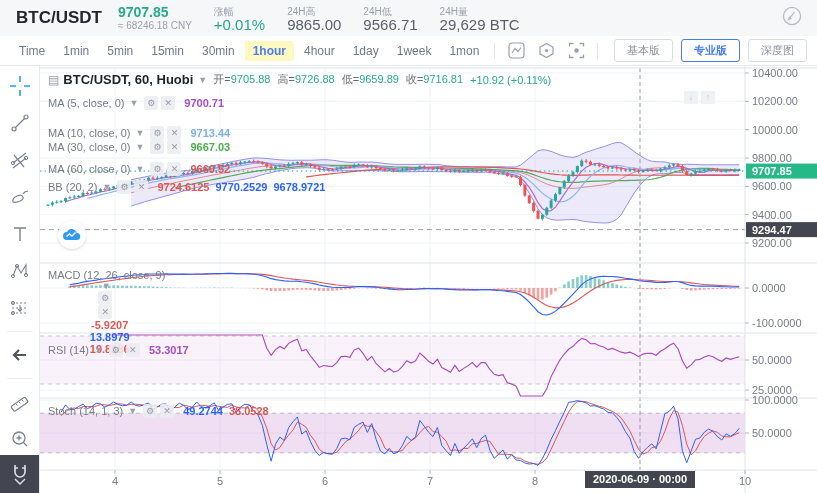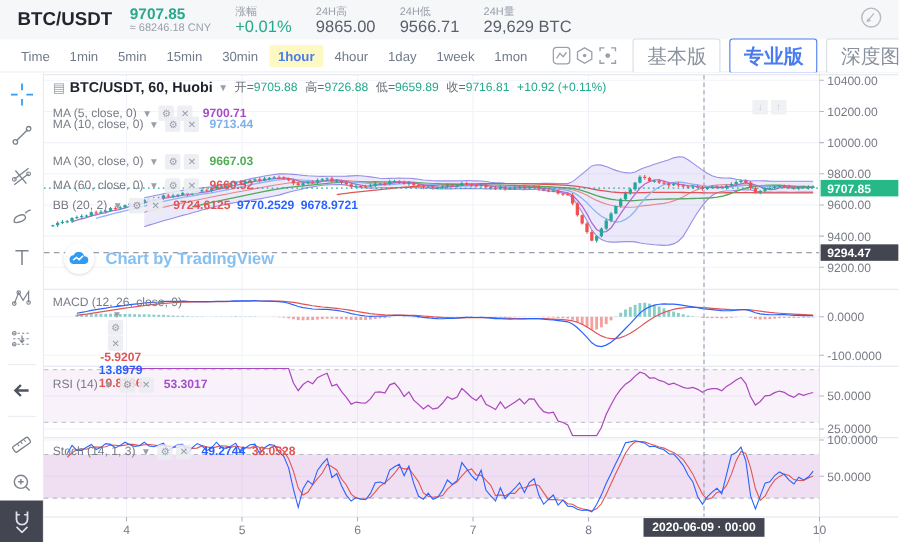--- a/index.html
+++ b/index.html
@@ -21,21 +21,21 @@
   .pen-btn { width:22px; height:22px; cursor:pointer; }
 
   
   .tbar { height:30px; background:#fff; border-bottom:1px solid #e7eaf0; display:flex; align-items:center; padding:0 8px 0 10px; font-size:12px; color:#707a8a; }
   .tbar .itv { padding:3px 8px; margin:0 1px; cursor:pointer; border-radius:2px; white-space:nowrap; }
   .tbar .itv.time { cursor:default; }
   .tbar .itv.active { color:#4a7cf0; background:#fef9c3; font-weight:bold; }
   .tbar .vsep { width:1px; height:16px; background:#e3e6ec; margin:0 6px; }
   .tb-ic { width:26px; height:20px; display:flex; align-items:center; justify-content:center; cursor:pointer; margin:0 2px; }
   .tbar-right { margin-left:auto; display:flex; align-items:center; gap:8px; padding-right:2px; }
-  .vbtn { font-size:18px; color:#8a919e; background:#fff; border:1px solid #d9dde5; border-radius:3px; padding:3px 12px; cursor:pointer; white-space:nowrap; }
+  .vbtn { font-size:11px; color:#8a919e; background:#fff; border:1px solid #d9dde5; border-radius:3px; padding:3px 12px; cursor:pointer; white-space:nowrap; }
   .vbtn.active { color:#4a7cf0; border-color:#4a7cf0; font-weight:bold; }
 
   
   .main { display:flex; height:427px; }
   .drawbar { width:40px; background:#fff; border-right:1px solid #e7eaf0; display:flex; flex-direction:column; align-items:center; padding-top:6px; position:relative; }
   .dtool { width:28px; height:28px; display:flex; align-items:center; justify-content:center; cursor:pointer; margin-bottom:9px; color:#7d828f; }
   .dtool svg { display:block; }
   .dsep { width:26px; height:1px; background:#ebedf2; margin:0 0 9px 0; }
   .magnet-cell { position:absolute; left:0; bottom:0; width:39px; height:38px; background:#434651; display:flex; flex-direction:column; align-items:center; justify-content:center; cursor:pointer; }
 
@@ -828,21 +828,21 @@
         <span class="kv c-green">+10.92 (+0.11%)</span>
       </div>
 
       <div class="lg" style="top:30px;">
         <span>MA (5, close, 0)</span>
         <span class="caret">▼</span>
         <span class="mini">⚙</span>
         <span class="mini">✕</span>
         <span class="val c-purple">9700.71</span>
       </div>
-      <div class="lg" style="top:40px;">
+      <div class="lg" style="top:60px;">
         <span>MA (10, close, 0)</span>
         <span class="caret">▼</span>
         <span class="mini">⚙</span>
         <span class="mini">✕</span>
         <span class="val c-ltblue">9713.44</span>
       </div>
       <div class="lg" style="top:74px;">
         <span>MA (30, close, 0)</span>
         <span class="caret">▼</span>
         <span class="mini">⚙</span>
@@ -890,17 +890,16 @@
         <span class="val c-red">38.0528</span>
       </div>
 
       <div class="watermark">
         <div class="wm-circle">
           <svg width="18" height="12" viewBox="0 0 18 12">
               <path d="M4 11 a4 4 0 0 1 0-8 a5 5 0 0 1 9.5 1 a3.5 3.5 0 0 1 0.5 7 Z" fill="#2f9bf4"></path>
               <path d="M3.5 7.5 l3-2.5 2.5 2 3.5-3.5" fill="none" stroke="#fff" stroke-width="1.4"></path>
             </svg>
         </div>
-        <span class="wm-text">Chart by TradingView</span>
       </div>
     </div>
   </div>
 </div>
 
 </body></html>

